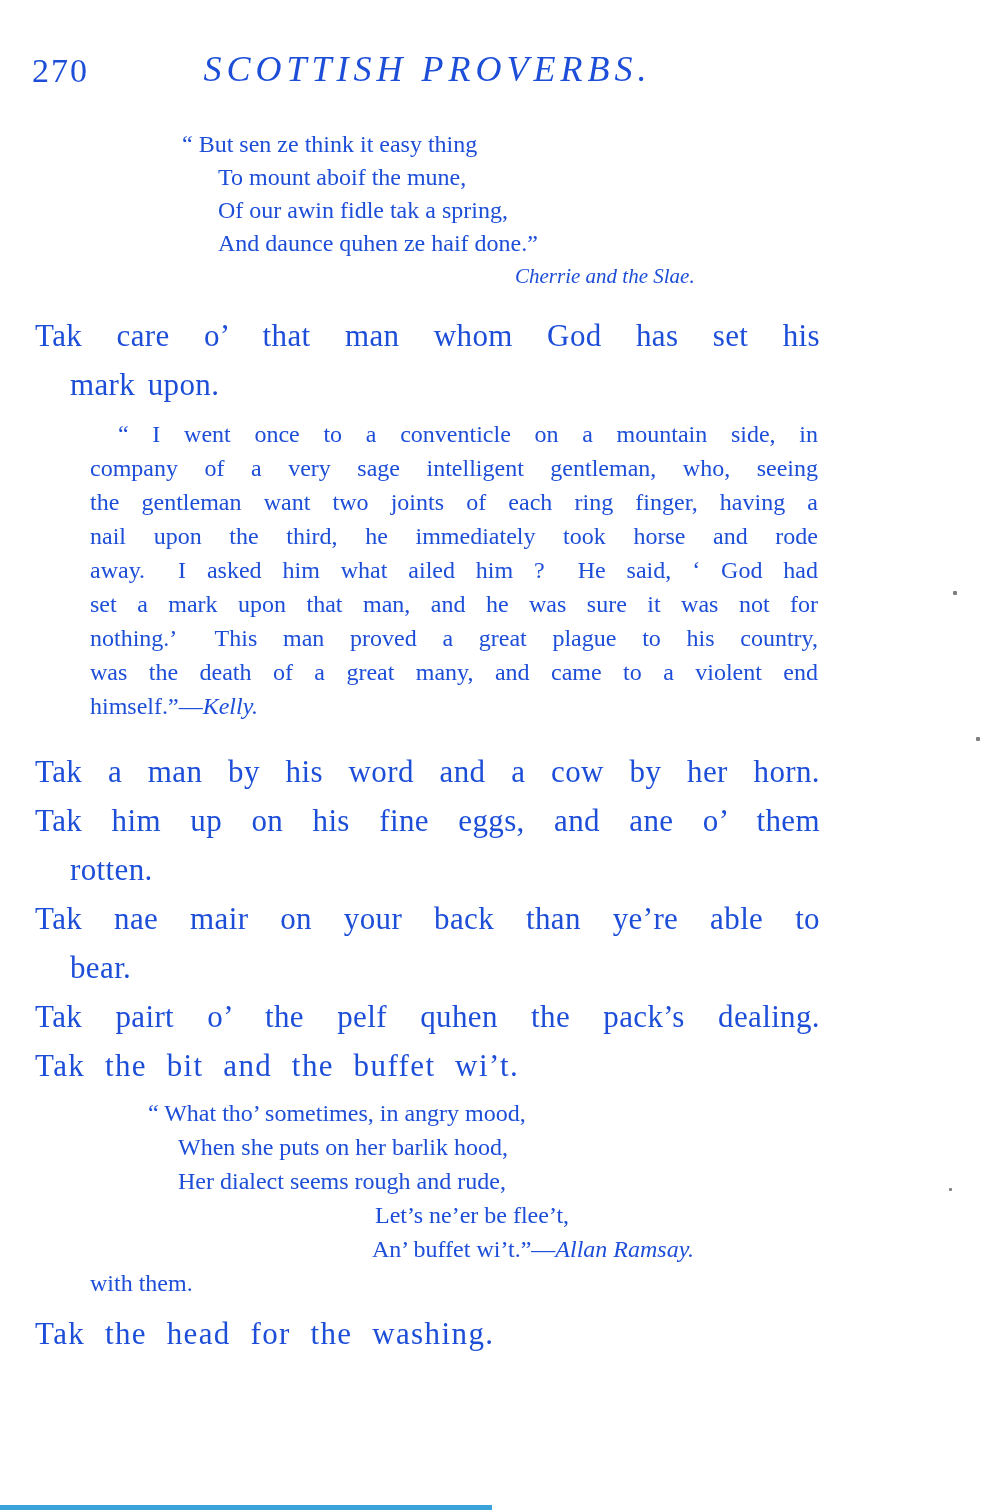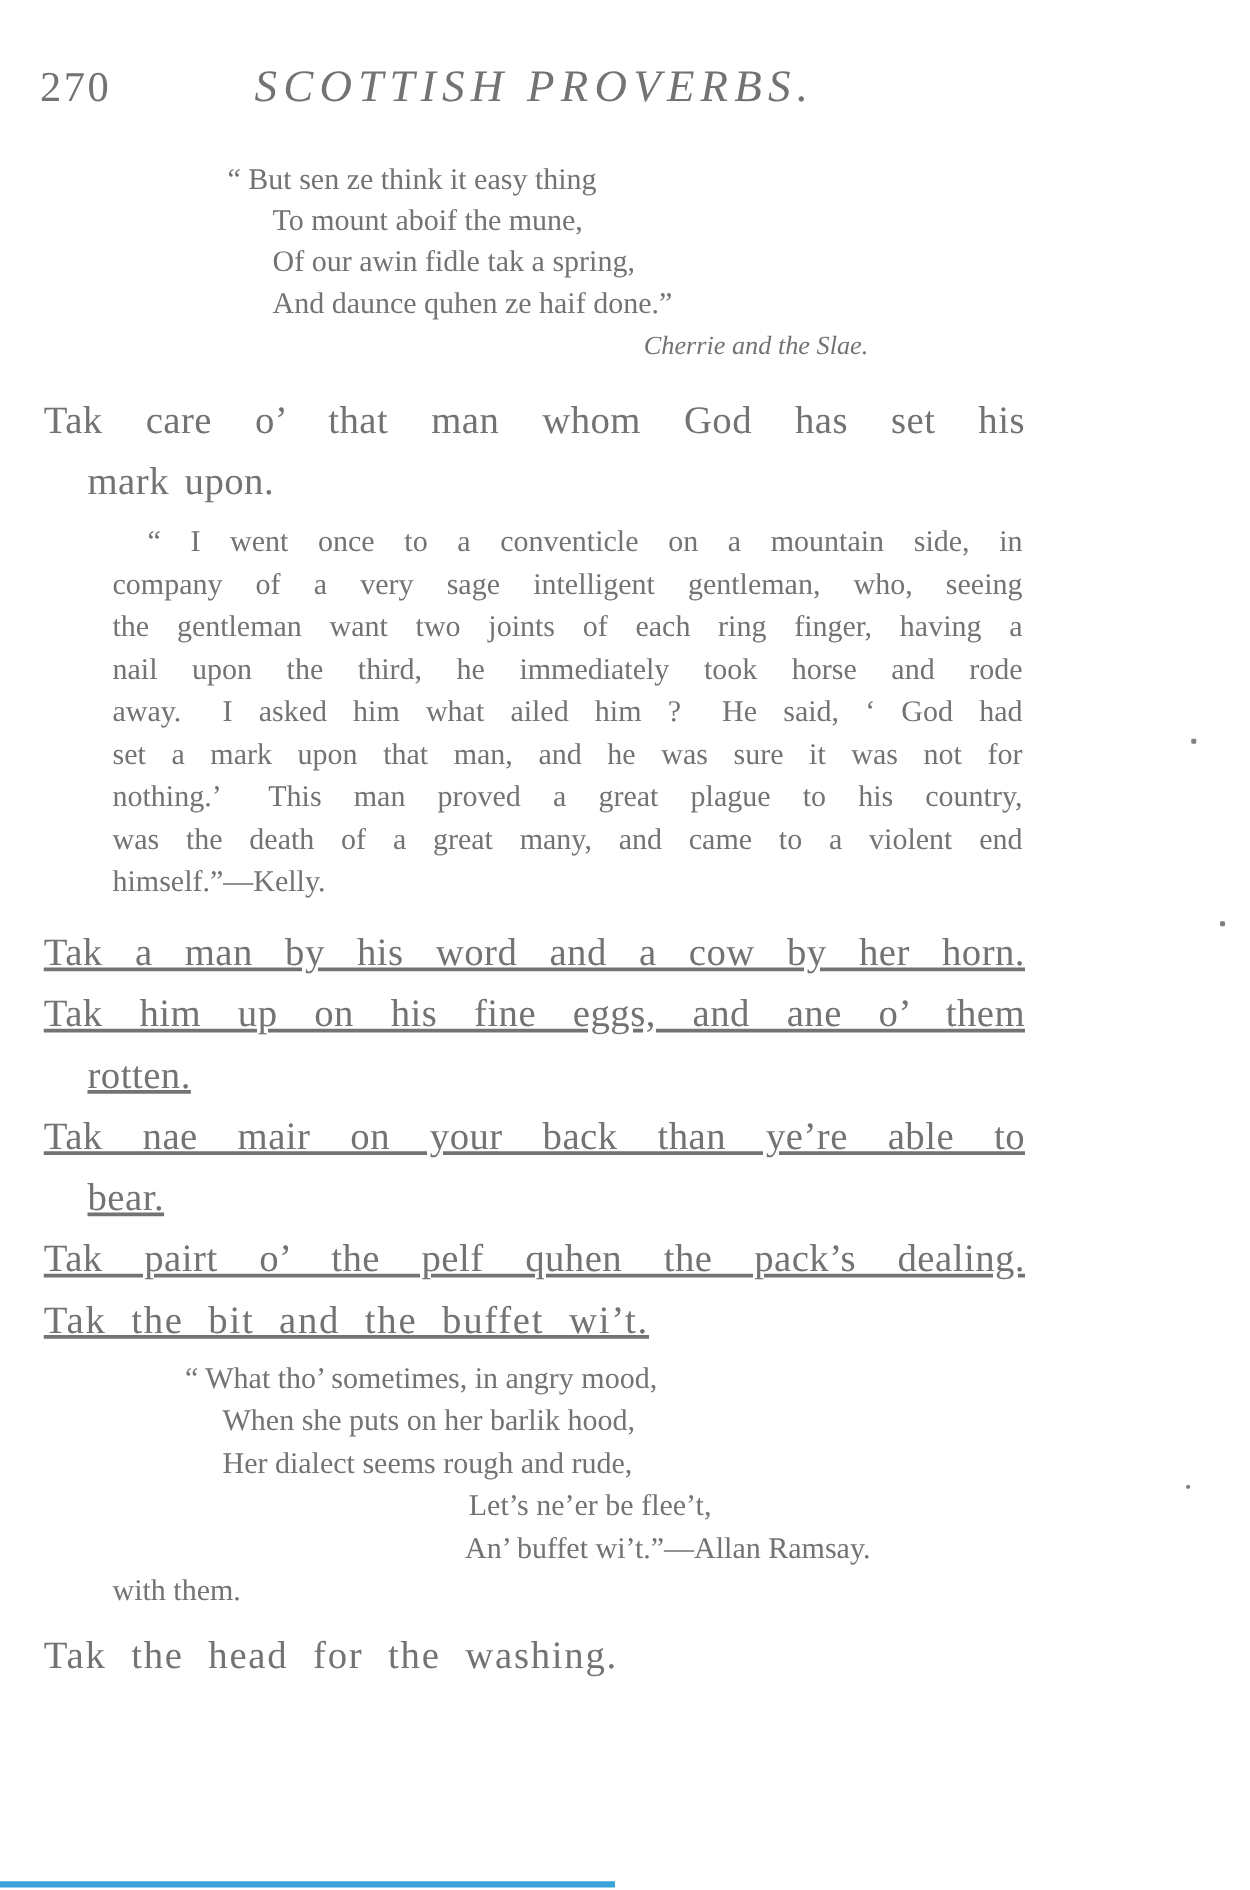--- a/index.html
+++ b/index.html
@@ -1,21 +1,21 @@
 <!DOCTYPE html>
 <html><head>
 <meta charset="utf-8">
 <style>
   html, body { margin: 0; padding: 0; background: #ffffff; }
   .page {
     position: relative;
     width: 1000px;
     height: 1512px;
     background: #ffffff;
-    color: #737373;
+    color: #1d4ed8;
     font-family: "Liberation Serif", serif;
     overflow: hidden;
   }
   
   .pageno {
     position: absolute;
     left: 32px; top: 52px;
     font-size: 34px;
     letter-spacing: 2px;
   }
@@ -42,32 +42,32 @@
     font-style: italic;
     font-size: 21px;
     line-height: 33px;
     margin-left: 480px;
   }
   .proverb { font-size: 31px; line-height: 49px; }
   .proverb .pline { word-spacing: 0.14em; letter-spacing: 0.012em; }
   .proverb .cont { padding-left: 35px; }
   .proverb .wide { word-spacing: 0.34em; letter-spacing: 0.045em; }
   .p-care { margin-top: 18px; }
-  .plist  { margin-top: 14px; text-decoration: underline; }
+  .plist  { margin-top: 24px; }
   .p-head { margin-top: 12px; line-height: 44px; }
   .jl { text-align: justify; text-align-last: justify; }
   .kelly, .note2 {
     margin-left: 55px;
     width: 728px;
     font-size: 24px;
     line-height: 34px;
   }
   .kelly { margin-top: 8px; }
   .kline.ind { text-indent: 28px; }
-  .it { }
+  .it { font-style: italic; }
   .verse2 { margin-left: 113px; margin-top: 6px; line-height: 34px; }
   .verse2 .i30  { padding-left: 30px; }
   .verse2 .i227 { padding-left: 227px; }
   .verse2 .i224 { padding-left: 224px; }
   
   .speck {
     position: absolute;
     background: #3a3a3a;
     opacity: 0.65;
     border-radius: 1px;

